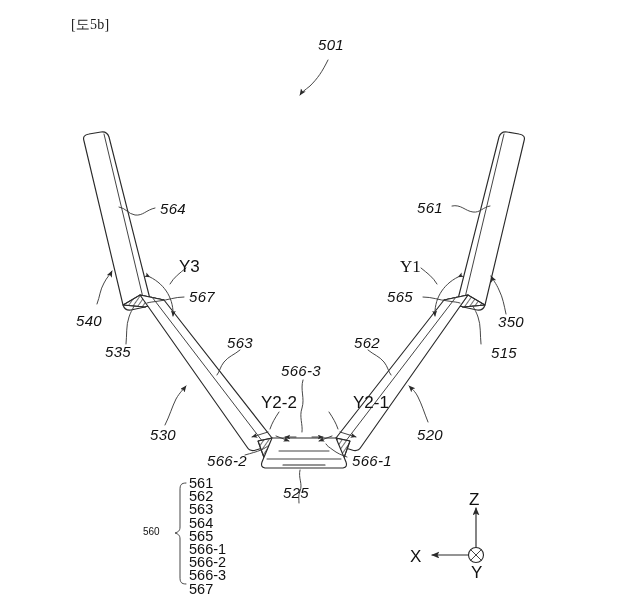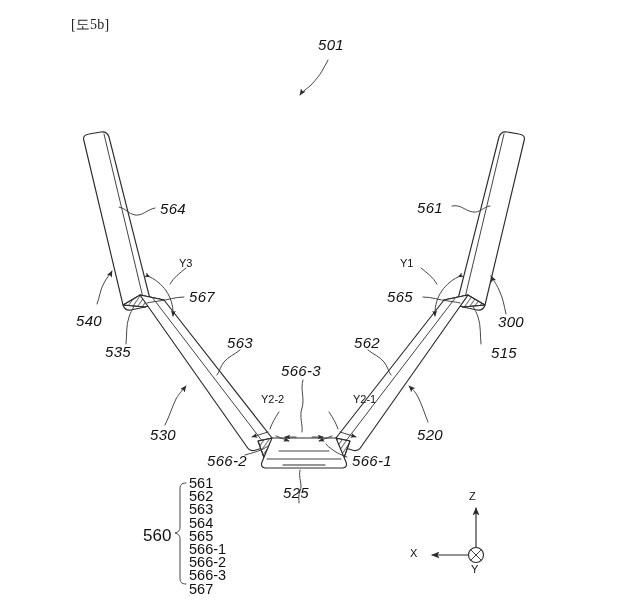--- a/index.html
+++ b/index.html
@@ -43,37 +43,37 @@
     font-family: "Liberation Sans", sans-serif;
     font-size: 15px;
     white-space: nowrap;
     color: #111111;
     letter-spacing: 0.3px;
     font-style: italic;
   }
   .axis-label {
     position: absolute;
     font-family: "Liberation Sans", sans-serif;
-    font-size: 11px;
+    font-size: 17px;
     white-space: nowrap;
     color: #111111;
   }
   .legend-col {
     position: absolute;
     font-family: "Liberation Sans", sans-serif;
     font-size: 14.5px;
     line-height: 13.2px;
     color: #111111;
     white-space: nowrap;
   }
   .legend-col div { height: 13.2px; }
   .legend-head {
     position: absolute;
     font-family: "Liberation Sans", sans-serif;
-    font-size: 17px;
+    font-size: 10px;
     color: #111111;
   }
   .stroke-ln {
     fill: none;
     stroke: #2a2a2a;
     stroke-width: 1.15;
     stroke-linecap: round;
     stroke-linejoin: round;
   }
   .thin-ln {
@@ -280,29 +280,29 @@
   <div class="fig-label" style="left:71px; top:16px;">[도5b]</div>
 
   <div class="ref-num" style="left:318px; top:36px;">501</div>
 
   <div class="ref-num" style="left:160px; top:200px;">564</div>
 
   <div class="ref-num" style="left:417px; top:199px;">561</div>
 
   <div class="axis-label" style="left:179px; top:257px;">Y3</div>
 
-  <div class="axis-label" style="left:400px; top:257px;">Y1</div>
+  <div class="axis-label" style="left:400px; top:257px;font-family:Liberation Serif, serif;">Y1</div>
 
   <div class="ref-num" style="left:189px; top:288px;">567</div>
 
   <div class="ref-num" style="left:387px; top:288px;">565</div>
 
   <div class="ref-num" style="left:76px; top:312px;">540</div>
 
-  <div class="ref-num" style="left:498px; top:313px;">300</div>
+  <div class="ref-num" style="left:498px; top:313px;">350</div>
 
   <div class="ref-num" style="left:105px; top:343px;">535</div>
 
   <div class="ref-num" style="left:491px; top:344px;">515</div>
 
   <div class="ref-num" style="left:227px; top:334px;">563</div>
 
   <div class="ref-num" style="left:354px; top:334px;">562</div>
 
   <div class="ref-num" style="left:281px; top:362px;">566-3</div>

